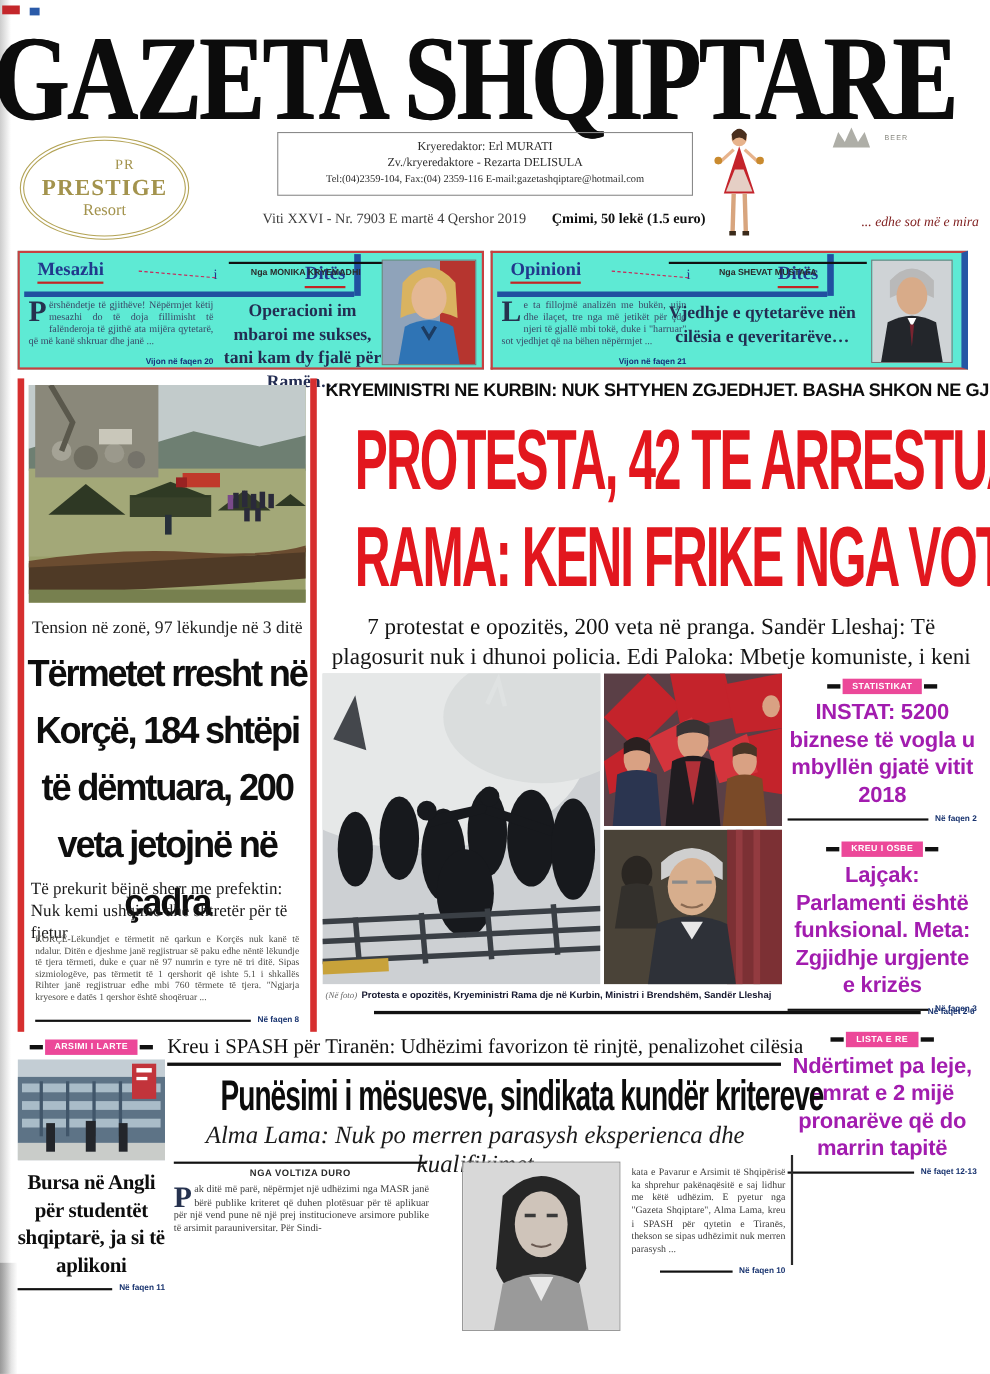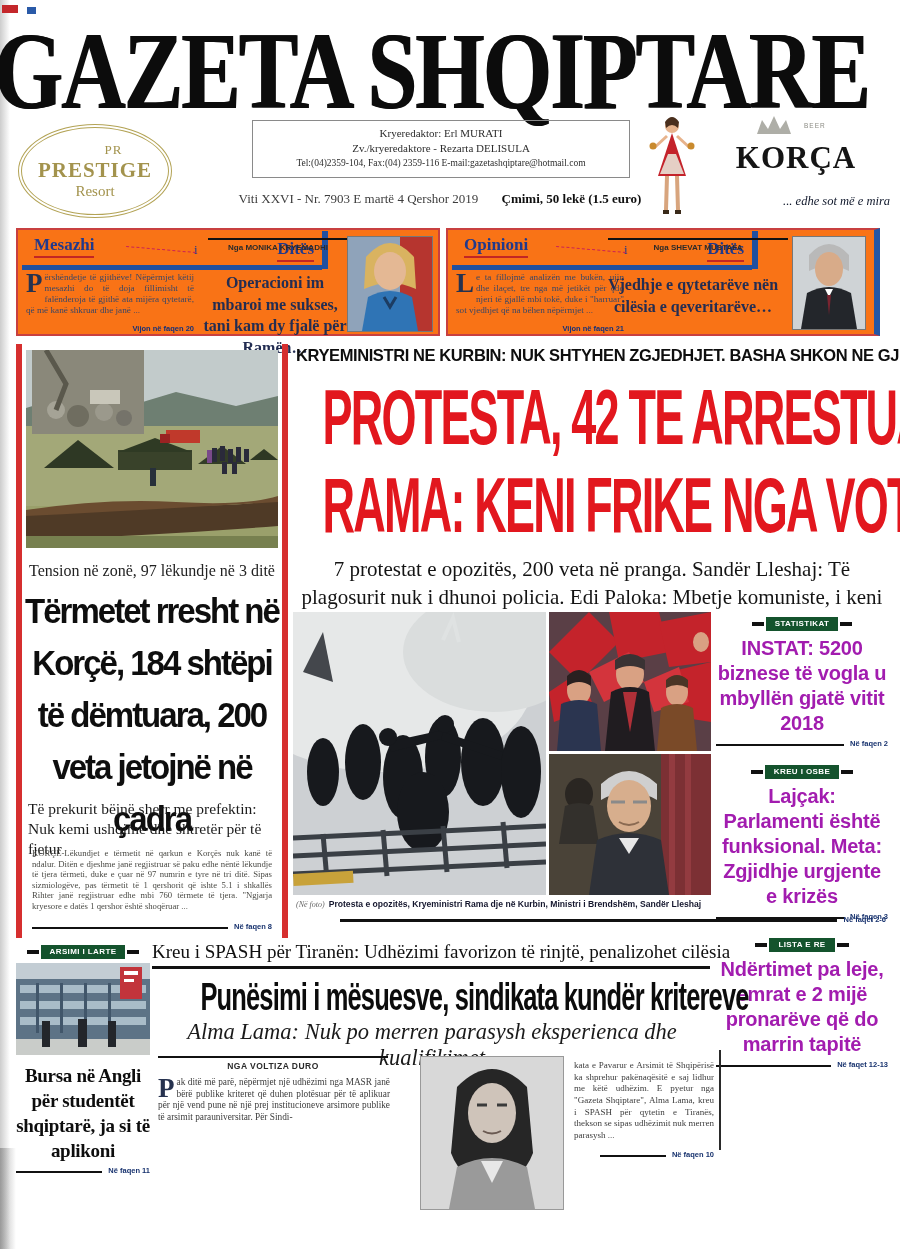--- a/index.html
+++ b/index.html
@@ -34,23 +34,23 @@
     font-size:13px;color:#3d3d3d;}
   .dateline .price{font-weight:bold;color:#101010;margin-left:20px;}
   .korca{position:absolute;left:646px;top:114px;width:248px;height:108px;}
   .korca-lady{position:absolute;left:2px;top:0;}
   .korca-crown{position:absolute;left:108px;top:0;}
   .korca-beer{position:absolute;left:158px;top:8px;font-size:6.5px;color:#8b8b83;
     letter-spacing:1px;font-family:"Liberation Sans",sans-serif;}
   .korca-name{position:absolute;left:56px;top:26px;width:188px;text-align:center;
     font-family:"Liberation Serif",serif;font-weight:bold;font-size:31px;letter-spacing:1px;color:#151515;}
   .korca-tagline{position:absolute;left:40px;top:80px;width:204px;text-align:right;
-    font-style:italic;font-size:12.5px;color:#0f172a;}
-  
-  .obox{position:absolute;top:228px;height:108px;border:2px solid #c84040;box-sizing:border-box;background:#f97316;}
+    font-style:italic;font-size:12.5px;color:#7f1d1d;}
+  
+  .obox{position:absolute;top:228px;height:108px;border:2px solid #c84040;box-sizing:border-box;background:#5eead4;}
   .msg-box{left:16px;width:424px;}
   .op-box{left:446px;width:434px;border-right:6px solid #2457a5;}
   .box-header{position:absolute;left:4px;top:3px;height:32px;border-bottom:5px solid #2050a0;}
   .msg-box .box-header{width:300px;}
   .op-box .box-header{width:300px;}
   .box-header::after{content:"";position:absolute;right:-6px;top:-2px;width:6px;height:38px;background:#2050a0;}
   .hw{font-weight:bold;font-size:17px;color:#21398c;border-bottom:2px solid #c22525;padding-bottom:1px;}
   .hw1{position:absolute;left:12px;top:2px;}
   .hwi{position:absolute;left:172px;top:9px;font-size:13px;color:#21398c;}
   .hw2{position:absolute;right:8px;top:6px;}
@@ -102,21 +102,21 @@
   .caption-row{position:absolute;left:296px;top:899px;width:416px;font-size:9.5px;color:#15172e;}
   .caption-label{font-style:italic;font-size:8px;color:#666;margin-right:4px;font-weight:normal;}
   .caption-txt{font-weight:bold;font-family:"Liberation Sans",sans-serif;font-size:8.6px;}
   .main-ref{position:absolute;left:340px;top:915px;width:546px;display:flex;align-items:flex-end;}
   .main-ref .ref-line{height:3px;}
   
   .sidebar{position:absolute;left:716px;top:616px;width:172px;}
   .sb-block{margin-bottom:16px;}
   .tab-row{display:flex;align-items:center;justify-content:center;height:15px;}
   .tab-dash{width:12px;height:4px;background:#111;}
-  .sb-tab{background:#14532d;color:#fff;font-family:"Liberation Sans",sans-serif;font-weight:bold;
+  .sb-tab{background:#ec4899;color:#fff;font-family:"Liberation Sans",sans-serif;font-weight:bold;
     font-size:8px;letter-spacing:.4px;padding:2px 9px 3px;white-space:nowrap;margin:0 2px;}
   .sb-headline{margin-top:5px;text-align:center;font-family:"Liberation Sans",sans-serif;
     font-weight:bold;font-size:20px;line-height:25px;color:#a21caf;letter-spacing:-.2px;}
   .sb-ref{display:flex;align-items:flex-end;margin-top:3px;height:9px;}
   
   .edu{position:absolute;left:16px;top:944px;width:134px;}
   .edu-photo{position:relative;width:134px;height:92px;margin-top:4px;}
   .edu-headline{margin-top:8px;text-align:center;font-family:Liberation Serif, serif;
     font-weight:bold;font-size:19px;line-height:25px;color:#0d0d0d;letter-spacing:-.3px;}
   
@@ -180,21 +180,20 @@
       <path d="M29,22 L42,34" stroke="#e7b38c" stroke-width="3" fill="none"></path>
       <circle cx="5" cy="32" r="3.5" fill="#c98a2e"></circle>
       <circle cx="43" cy="32" r="3.5" fill="#c98a2e"></circle>
       <path d="M19,62 L18,96 M29,62 L30,96" stroke="#d8a57e" stroke-width="4"></path>
       <path d="M15,98 L21,98 M27,98 L33,98" stroke="#3a2a1a" stroke-width="4"></path>
     </svg>
     <svg class="korca-crown" width="40" height="22" viewBox="0 0 40 22">
       <path d="M3,20 L8,6 L14,15 L20,2 L26,15 L32,6 L37,20 Z" fill="#93938a" opacity="0.75"></path>
     </svg>
     <div class="korca-beer">BEER</div>
-    <div class="korca-name">KORÇA</div>
     <div class="korca-tagline">... edhe sot më e mira</div>
   </div>
 
   <div class="obox msg-box">
     <div class="box-header">
       <span class="hw hw1">Mesazhi</span>
       <span class="hwi">i</span>
       <span class="hw hw2">Ditës</span>
       <span class="hdr-dash"></span>
     </div>

